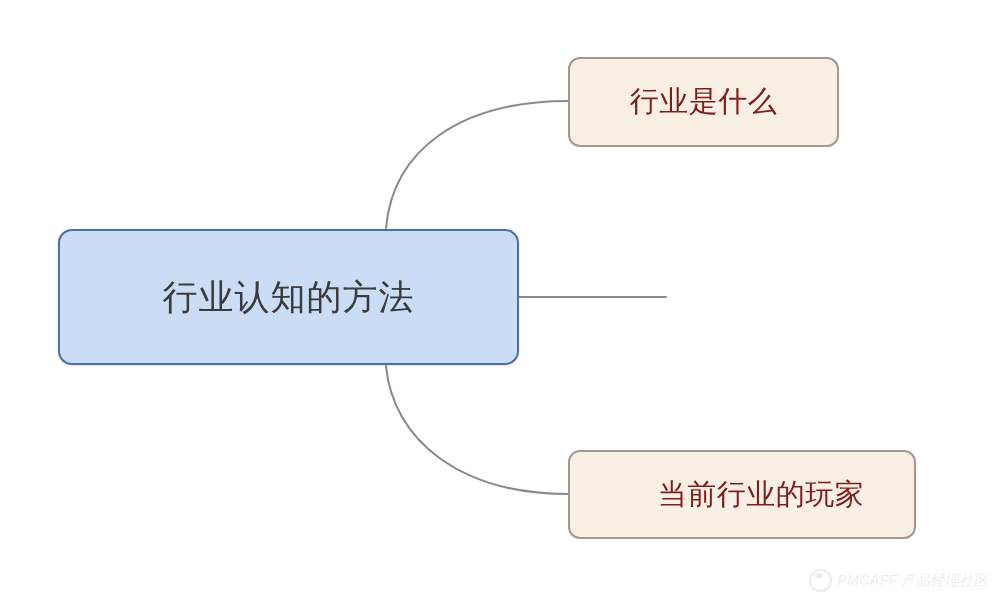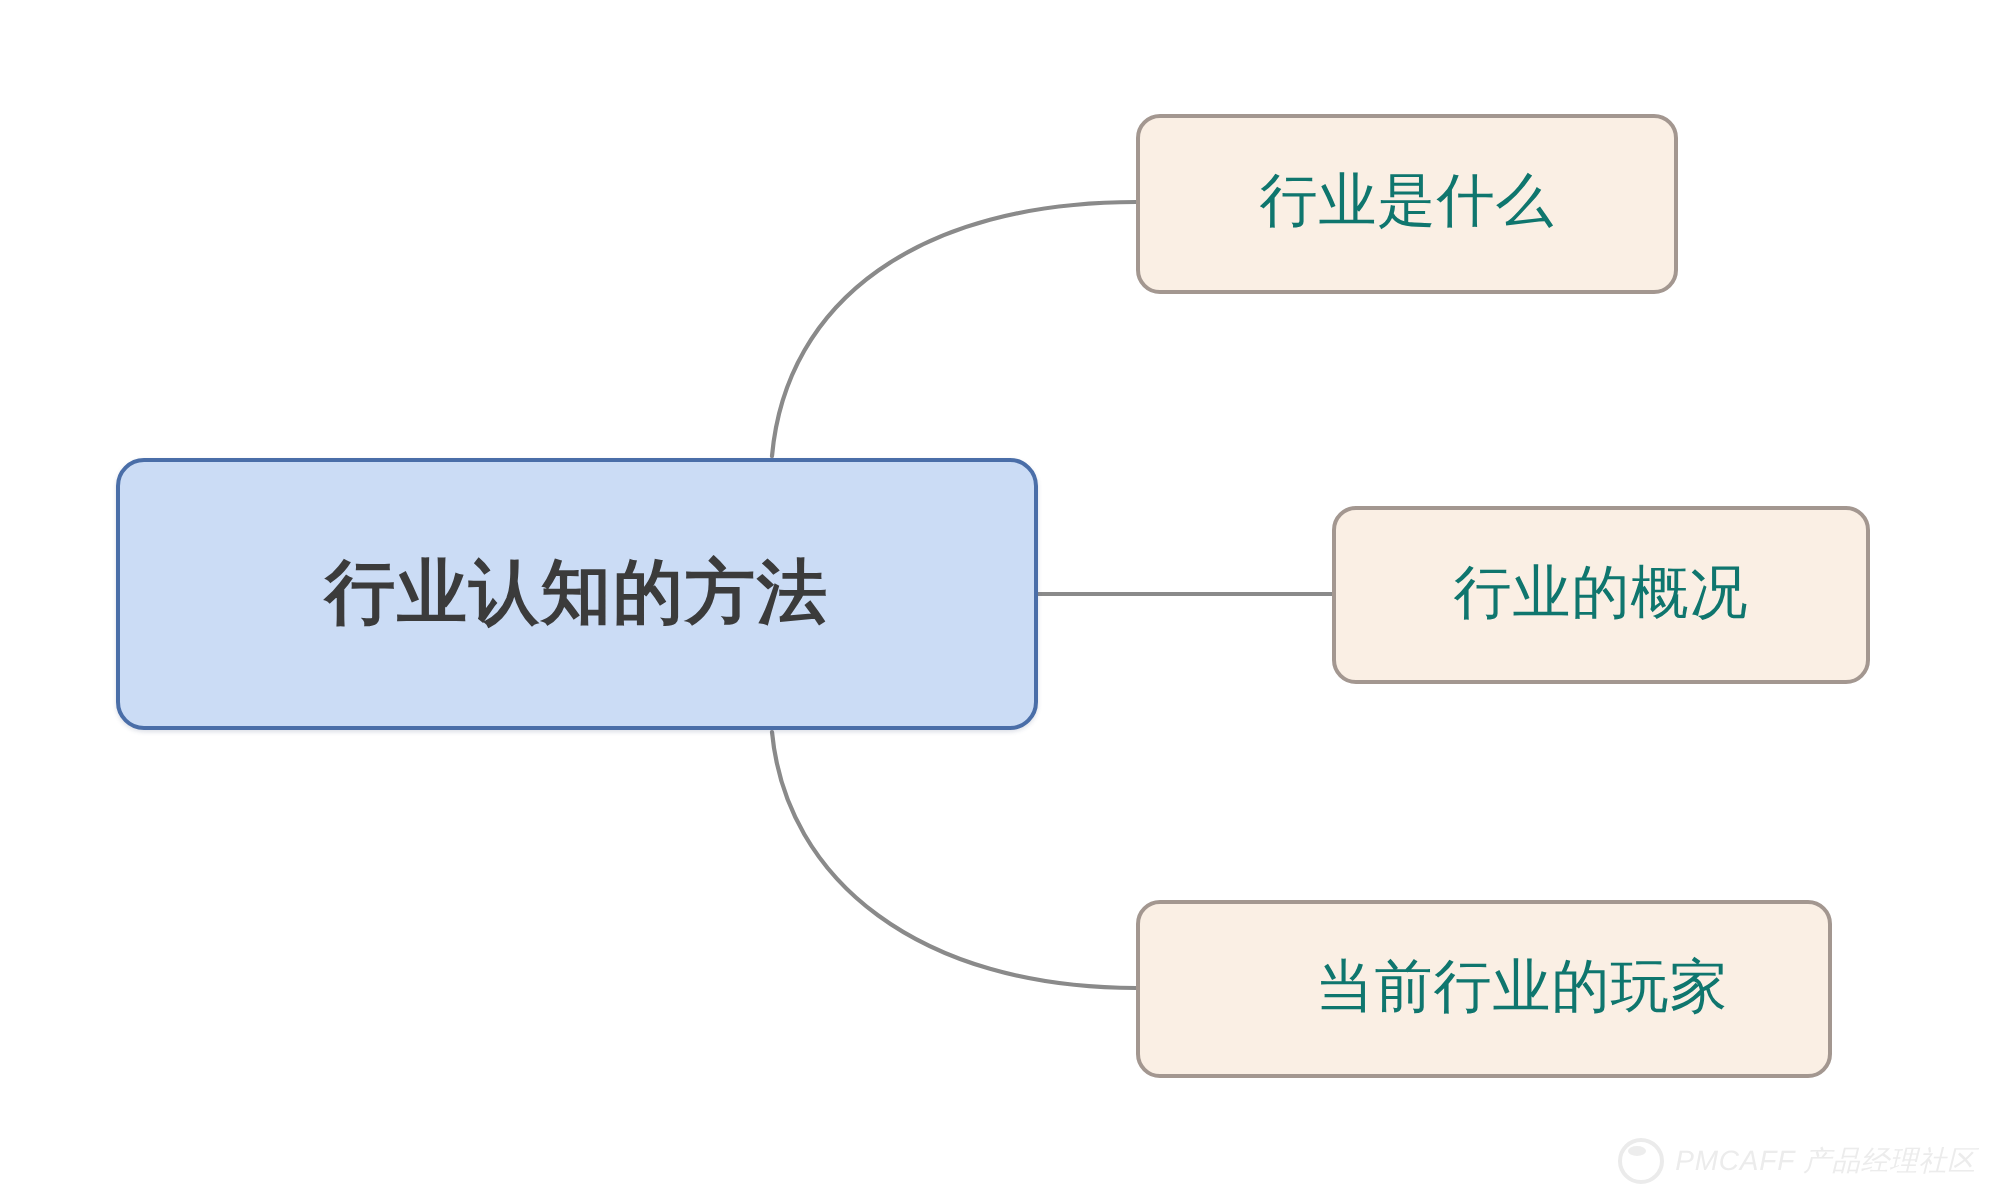--- a/index.html
+++ b/index.html
@@ -39,28 +39,28 @@
   .node-root {
     left: 58px;
     top: 229px;
     width: 461px;
     height: 136px;
     background: #cbdcf5;
     border: 2.2px solid #4a6ea8;
     border-radius: 14px;
     color: #3b3b3b;
     font-size: 35px;
-    font-weight: bold;
+    font-weight: normal;
     letter-spacing: 1px;
     box-shadow: 0 1px 2px rgba(60,80,120,0.18);
   }
   .node-branch {
     background: #faefe4;
     border: 2px solid #a39790;
-    color: #0f766e;
+    color: #7f1d1d;
     font-size: 29px;
     font-weight: normal;
     letter-spacing: 0.5px;
   }
   #node-b1 {
     left: 568px;
     top: 57px;
     width: 271px;
     height: 90px;
   }
@@ -124,23 +124,20 @@
   </svg>
 
   <div class="node node-root" id="node-root">
     <span>行业认知的方法</span>
   </div>
 
   <div class="node node-branch" id="node-b1">
     <span>行业是什么</span>
   </div>
 
-  <div class="node node-branch" id="node-b2">
-    <span>行业的概况</span>
-  </div>
 
   <div class="node node-branch" id="node-b3">
     <span>当前行业的玩家</span>
   </div>
 
   <div id="watermark">
     <span class="wm-logo"></span>
     <span class="wm-text">PMCAFF 产品经理社区</span>
   </div>
 

